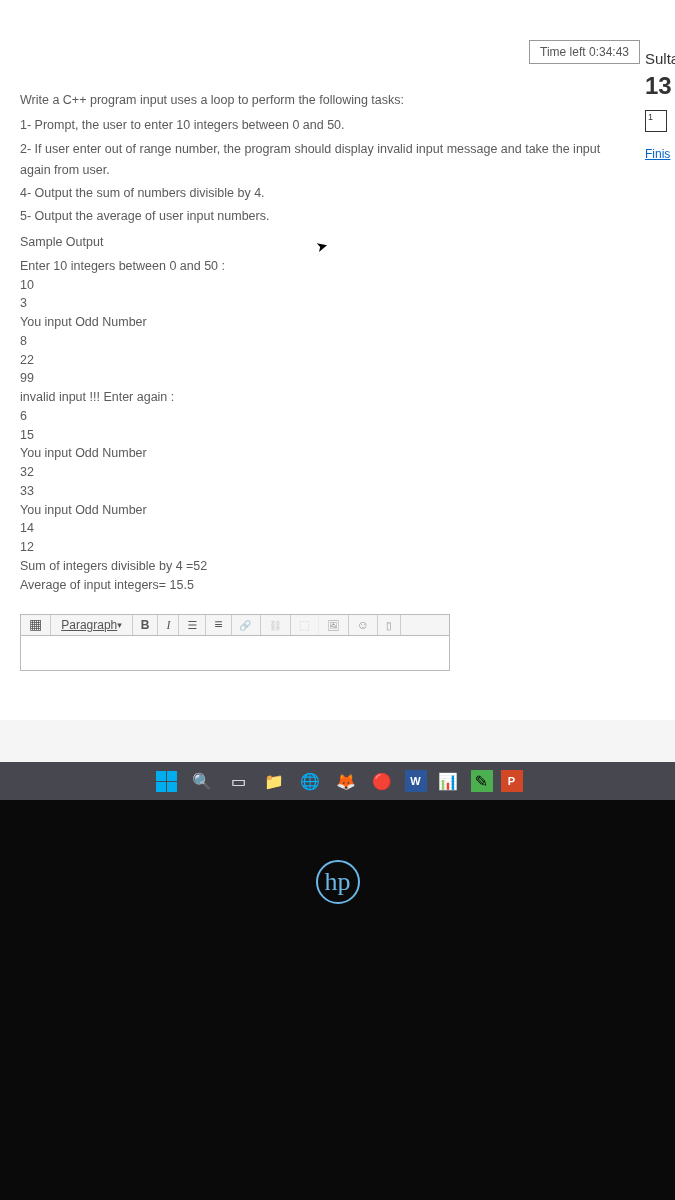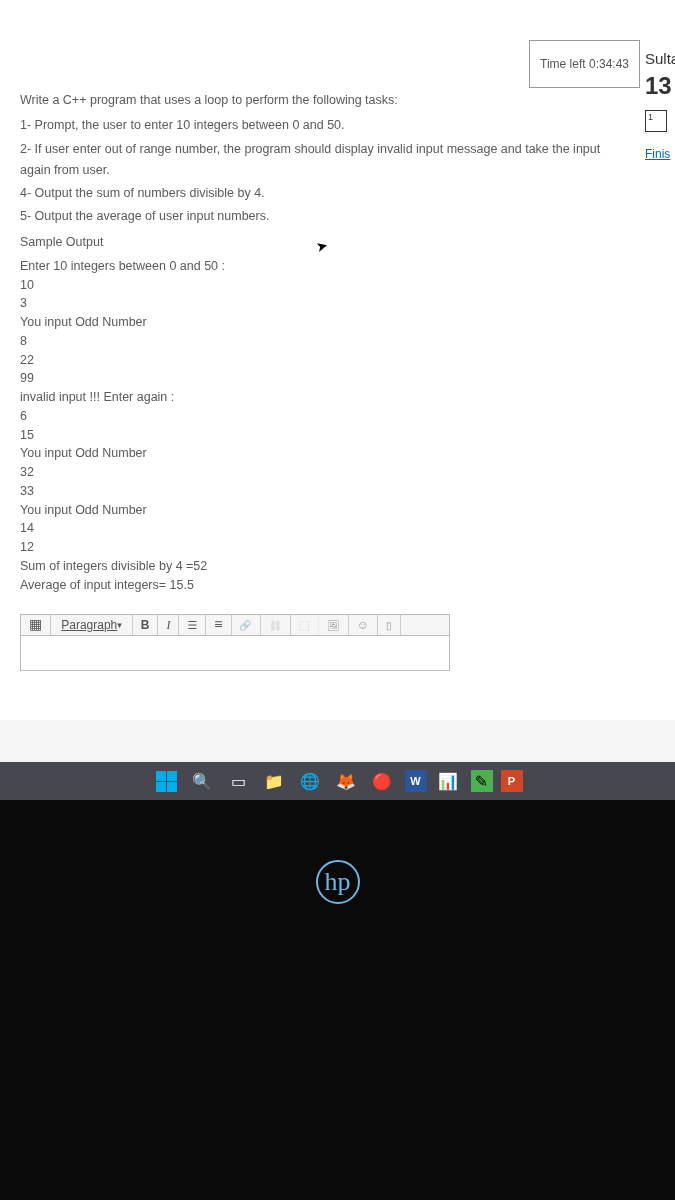--- a/index.html
+++ b/index.html
@@ -22,21 +22,21 @@
       margin: 0;
       padding: 30px 20px 10px 20px;
       height: 720px;
       position: relative;
     }
     .timer-box {
       position: absolute;
       top: 40px;
       right: 35px;
       border: 1px solid #999;
-      padding: 16px 10px;
+      padding: 4px 10px;
       font-size: 12px;
       color: #555;
       background: #fff;
     }
     .side-panel {
       position: absolute;
       right: 0;
       top: 50px;
       width: 30px;
       color: #333;
@@ -174,21 +174,21 @@
     </div>
 
     <div class="side-panel">
       <div class="sulta">Sulta</div>
       <div class="num13">13</div>
       <div class="qbox">1</div>
       <div class="finis">Finis</div>
     </div>
 
     <div class="question-text">
-      <div class="intro">Write a C++ program that uses a loop to perform the following tasks:</div>
+      <div class="intro">Write a C++ program input uses a loop to perform the following tasks:</div>
       <div class="item">1-   Prompt, the user to enter 10 integers between 0 and 50.</div>
       <div class="item">2-   If user enter out of range number, the program should display invalid input message and take the input again from user.</div>
       <div class="item">4-   Output the sum of numbers divisible by 4.</div>
       <div class="item">5-   Output the average of user input numbers.</div>
       <div class="sample-heading">Sample Output</div>
       <div class="output-line">Enter 10 integers between 0 and 50 :</div>
       <div class="output-line">10</div>
       <div class="output-line">3</div>
       <div class="output-line">You input Odd Number</div>
       <div class="output-line">8</div>

